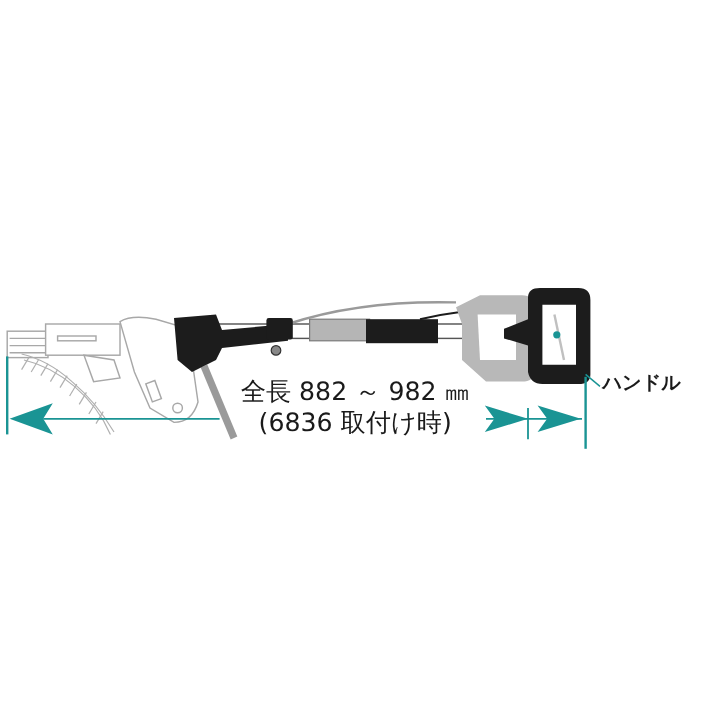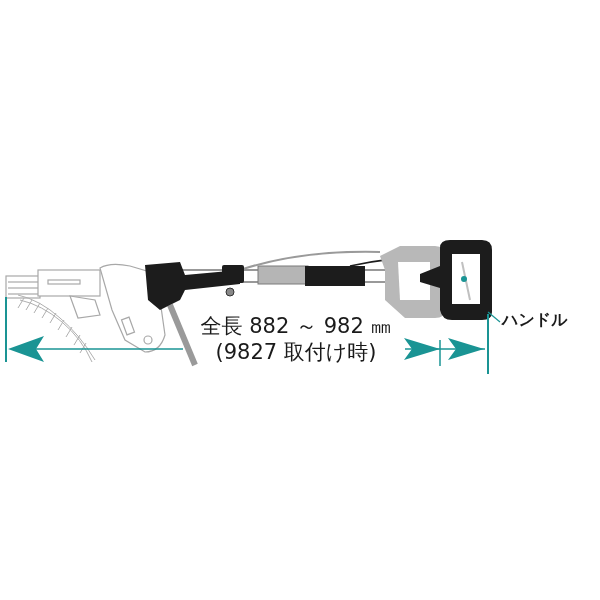--- a/index.html
+++ b/index.html
@@ -82,16 +82,16 @@
       <line x1="36" y1="349" x2="183" y2="349" stroke-width="1.5"></line>
       <line x1="405" y1="349" x2="485" y2="349" stroke-width="1.5"></line>
       <polygon points="404,338 440,349 404,360 412,349" stroke="none"></polygon>
       <line x1="440" y1="340" x2="440" y2="366" stroke-width="1.5"></line>
       <polygon points="448,338 484,349 448,360 456,349" stroke="none"></polygon>
       <line x1="488" y1="314" x2="488" y2="374" stroke-width="2"></line>
     </g>
   </svg>
 
   <div class="dim-text" style="left:180px; top:314px; width:232px;">全長 882 ～ 982 ㎜</div>
-  <div class="dim-text" style="left:180px; top:340px; width:232px;">(9827 取付け時)</div>
+  <div class="dim-text" style="left:180px; top:340px; width:232px;">(6836 取付け時)</div>
 
   <div class="label-text" style="left:502px; top:306px;">ハンドル</div>
 </div>
 
 </body></html>

